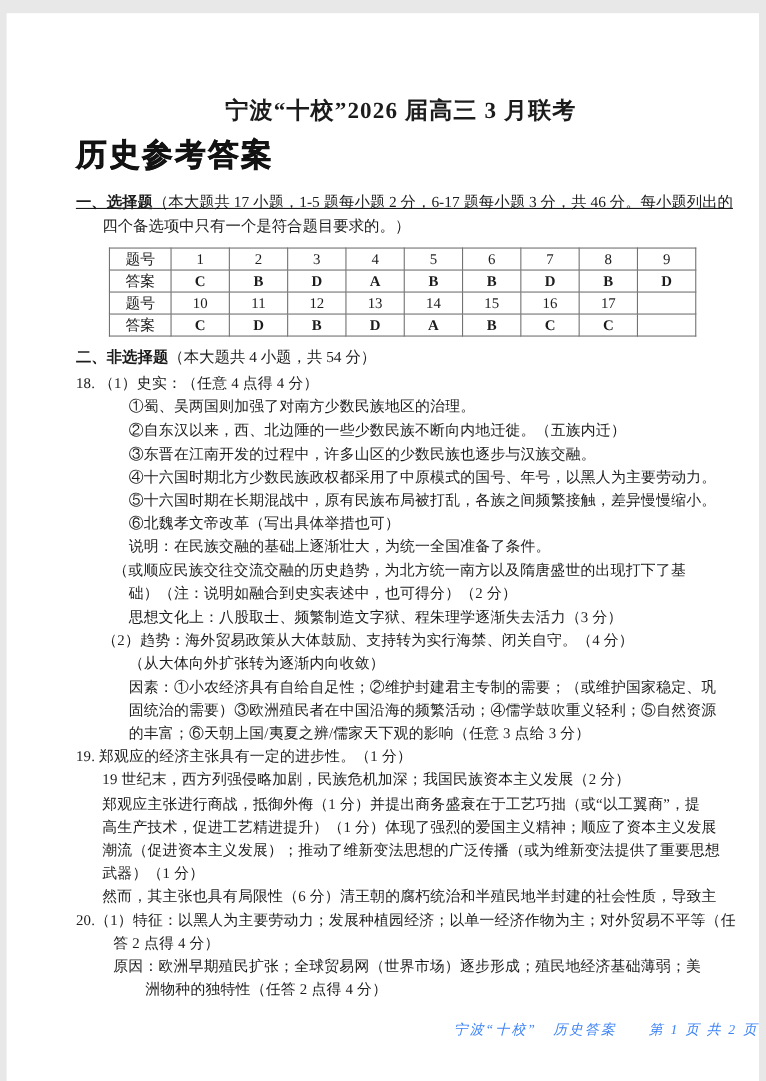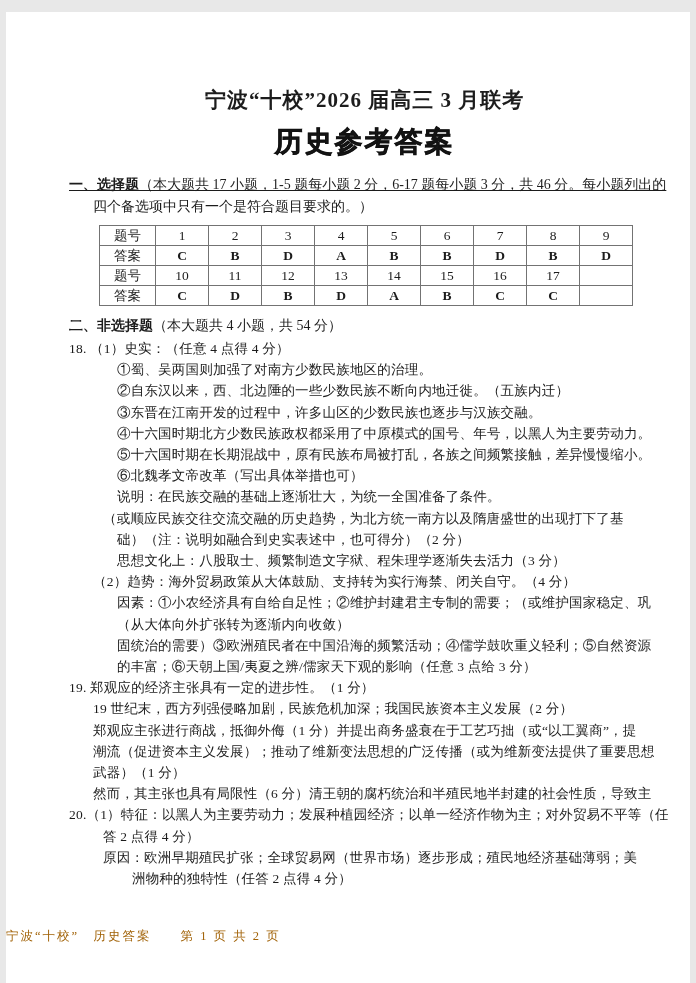--- a/index.html
+++ b/index.html
@@ -17,21 +17,20 @@
   .content { padding: 76px 30px 0 63px; }
 
   .doc-title {
     text-align: center;
     font-size: 21px;
     font-weight: bold;
     line-height: 25px;
     letter-spacing: 1px;
   }
   .doc-subtitle {
-    text-align: center;
     font-size: 28px;
     font-weight: 900;
     line-height: 34px;
     margin-top: 12px;
     letter-spacing: 2px;
     -webkit-text-stroke: 0.6px #111;
   }
 
   .sec-heading { margin-top: 15px; font-size: 14px; line-height: 22px; white-space: nowrap; text-decoration: underline; }
   .sec-heading .b { font-weight: bold; }
@@ -64,24 +63,25 @@
   .ind1 { padding-left: 24px; }
   .ind2 { padding-left: 34px; }
   .ind3 { padding-left: 48px; }
   .ind4 { padding-left: 63px; }
 
   .footer {
     position: absolute;
     left: 0;
     bottom: 50px;
     width: 100%;
-    text-align: left;
+    text-align: right;
     font-size: 12.5px;
     letter-spacing: 2px;
-    color: #a16207;
+    color: #3b82f6;
+    font-style: italic;
   }
 </style>
 </head>
 <body>
 
 <div class="page">
   <div class="content">
 
     <div class="doc-title">宁波“十校”2026 届高三 3 月联考</div>
     <div class="doc-subtitle">历史参考答案</div>
@@ -154,27 +154,28 @@
       <div class="line ind3">②自东汉以来，西、北边陲的一些少数民族不断向内地迁徙。（五族内迁）</div>
       <div class="line ind3">③东晋在江南开发的过程中，许多山区的少数民族也逐步与汉族交融。</div>
       <div class="line ind3">④十六国时期北方少数民族政权都采用了中原模式的国号、年号，以黑人为主要劳动力。</div>
       <div class="line ind3">⑤十六国时期在长期混战中，原有民族布局被打乱，各族之间频繁接触，差异慢慢缩小。</div>
       <div class="line ind3">⑥北魏孝文帝改革（写出具体举措也可）</div>
       <div class="line ind3">说明：在民族交融的基础上逐渐壮大，为统一全国准备了条件。</div>
       <div class="line ind2">（或顺应民族交往交流交融的历史趋势，为北方统一南方以及隋唐盛世的出现打下了基</div>
       <div class="line ind3">础）（注：说明如融合到史实表述中，也可得分）（2 分）</div>
       <div class="line ind3">思想文化上：八股取士、频繁制造文字狱、程朱理学逐渐失去活力（3 分）</div>
       <div class="line ind1">（2）趋势：海外贸易政策从大体鼓励、支持转为实行海禁、闭关自守。（4 分）</div>
+      <div class="line ind3">（从大体向外扩张转为逐渐内向收敛）</div>
       <div class="line ind3">因素：①小农经济具有自给自足性；②维护封建君主专制的需要；（或维护国家稳定、巩</div>
-      <div class="line ind3">（从大体向外扩张转为逐渐内向收敛）</div>
       <div class="line ind3">固统治的需要）③欧洲殖民者在中国沿海的频繁活动；④儒学鼓吹重义轻利；⑤自然资源</div>
       <div class="line ind3">的丰富；⑥天朝上国/夷夏之辨/儒家天下观的影响（任意 3 点给 3 分）</div>
       <div class="line ind0">19.  郑观应的经济主张具有一定的进步性。（1 分）</div>
       <div class="line ind1">19 世纪末，西方列强侵略加剧，民族危机加深；我国民族资本主义发展（2 分）</div>
       <div class="line ind1">郑观应主张进行商战，抵御外侮（1 分）并提出商务盛衰在于工艺巧拙（或“以工翼商”，提</div>
+      <div class="line ind1">高生产技术，促进工艺精进提升）（1 分）体现了强烈的爱国主义精神；顺应了资本主义发展</div>
       <div class="line ind1">潮流（促进资本主义发展）；推动了维新变法思想的广泛传播（或为维新变法提供了重要思想</div>
       <div class="line ind1">武器）（1 分）</div>
       <div class="line ind1">然而，其主张也具有局限性（6 分）清王朝的腐朽统治和半殖民地半封建的社会性质，导致主</div>
       <div class="line ind0">20.（1）特征：以黑人为主要劳动力；发展种植园经济；以单一经济作物为主；对外贸易不平等（任</div>
       <div class="line ind2">答 2 点得 4 分）</div>
       <div class="line ind2">原因：欧洲早期殖民扩张；全球贸易网（世界市场）逐步形成；殖民地经济基础薄弱；美</div>
       <div class="line ind4">洲物种的独特性（任答 2 点得 4 分）</div>
     </div>
 
   </div>

